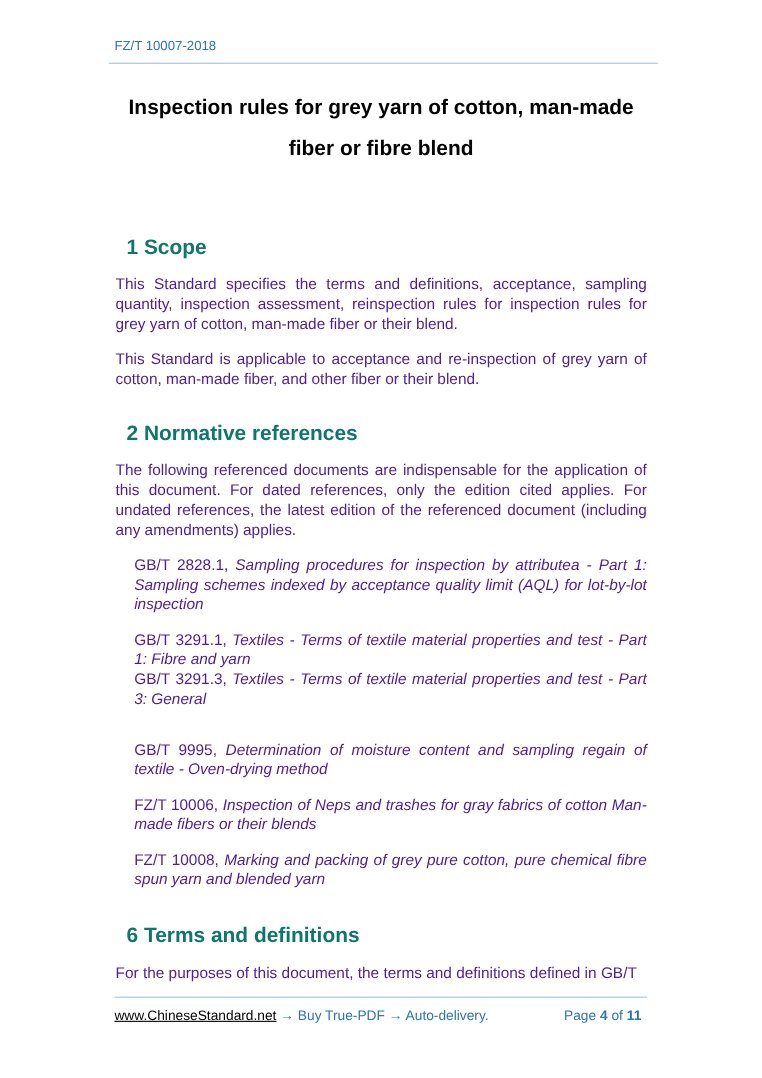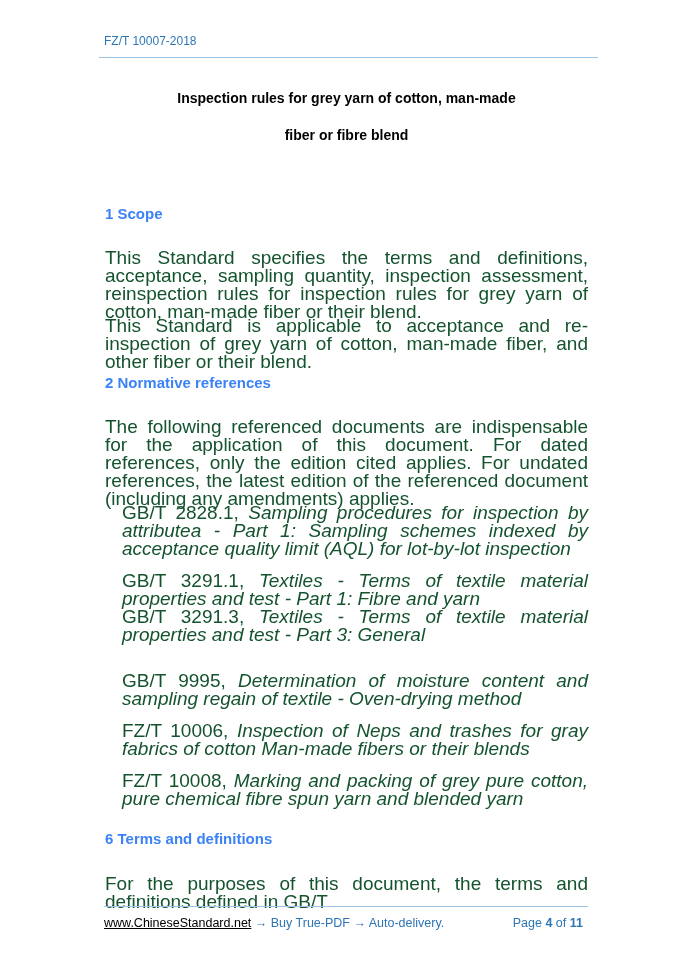--- a/index.html
+++ b/index.html
@@ -2,24 +2,24 @@
 <html><head>
   <meta charset="utf-8">
   <style>
     html, body { margin: 0; padding: 0; background: #ffffff; }
     body { width: 693px; height: 980px; position: relative; overflow: hidden;
            font-family: "Liberation Sans", sans-serif; color: #111; }
     .header { position: absolute; top: 34px; left: 104px; width: 484px; text-align: left;
               font-size: 12px; color: #2e75b6; }
     .header-rule { position: absolute; top: 57px; left: 99px; width: 499px; height: 1px; background: #9dc3e6; }
     .title { position: absolute; top: 80px; left: 90px; width: 513px; text-align: center;
-             font-weight: bold; font-size: 14px; line-height: 37px; color: #000; }
-    .h1 { position: absolute; left: 105px; font-weight: bold; font-size: 15px; color: #3b82f6; margin: 0; }
-    .para { position: absolute; left: 105px; width: 483px; font-size: 19px; line-height: 18px;
-            text-align: justify; text-align-last: left; margin: 0; color: #14532d; }
+             font-weight: bold; font-size: 19px; line-height: 37px; color: #000; }
+    .h1 { position: absolute; left: 105px; font-weight: bold; font-size: 19px; color: #0f766e; margin: 10px; }
+    .para { position: absolute; left: 105px; width: 483px; font-size: 14px; line-height: 18px;
+            text-align: justify; text-align-last: left; margin: 0; color: #4c1d95; }
     .ref { left: 122px; width: 466px; }
     .ref i { font-style: italic; }
     .footer-rule { position: absolute; top: 906px; left: 104px; width: 484px; height: 1px; background: #9dc3e6; }
     .footer { position: absolute; top: 916px; left: 104px; width: 484px; font-size: 12.5px; color: #2e75b6; }
     .footer .link { text-decoration: underline; color: #000000; cursor: pointer; }
     .footer .page { position: absolute; right: 5px; top: 0; }
     .footer .page b { font-weight: bold; }
   </style>
 </head>
 <body>

